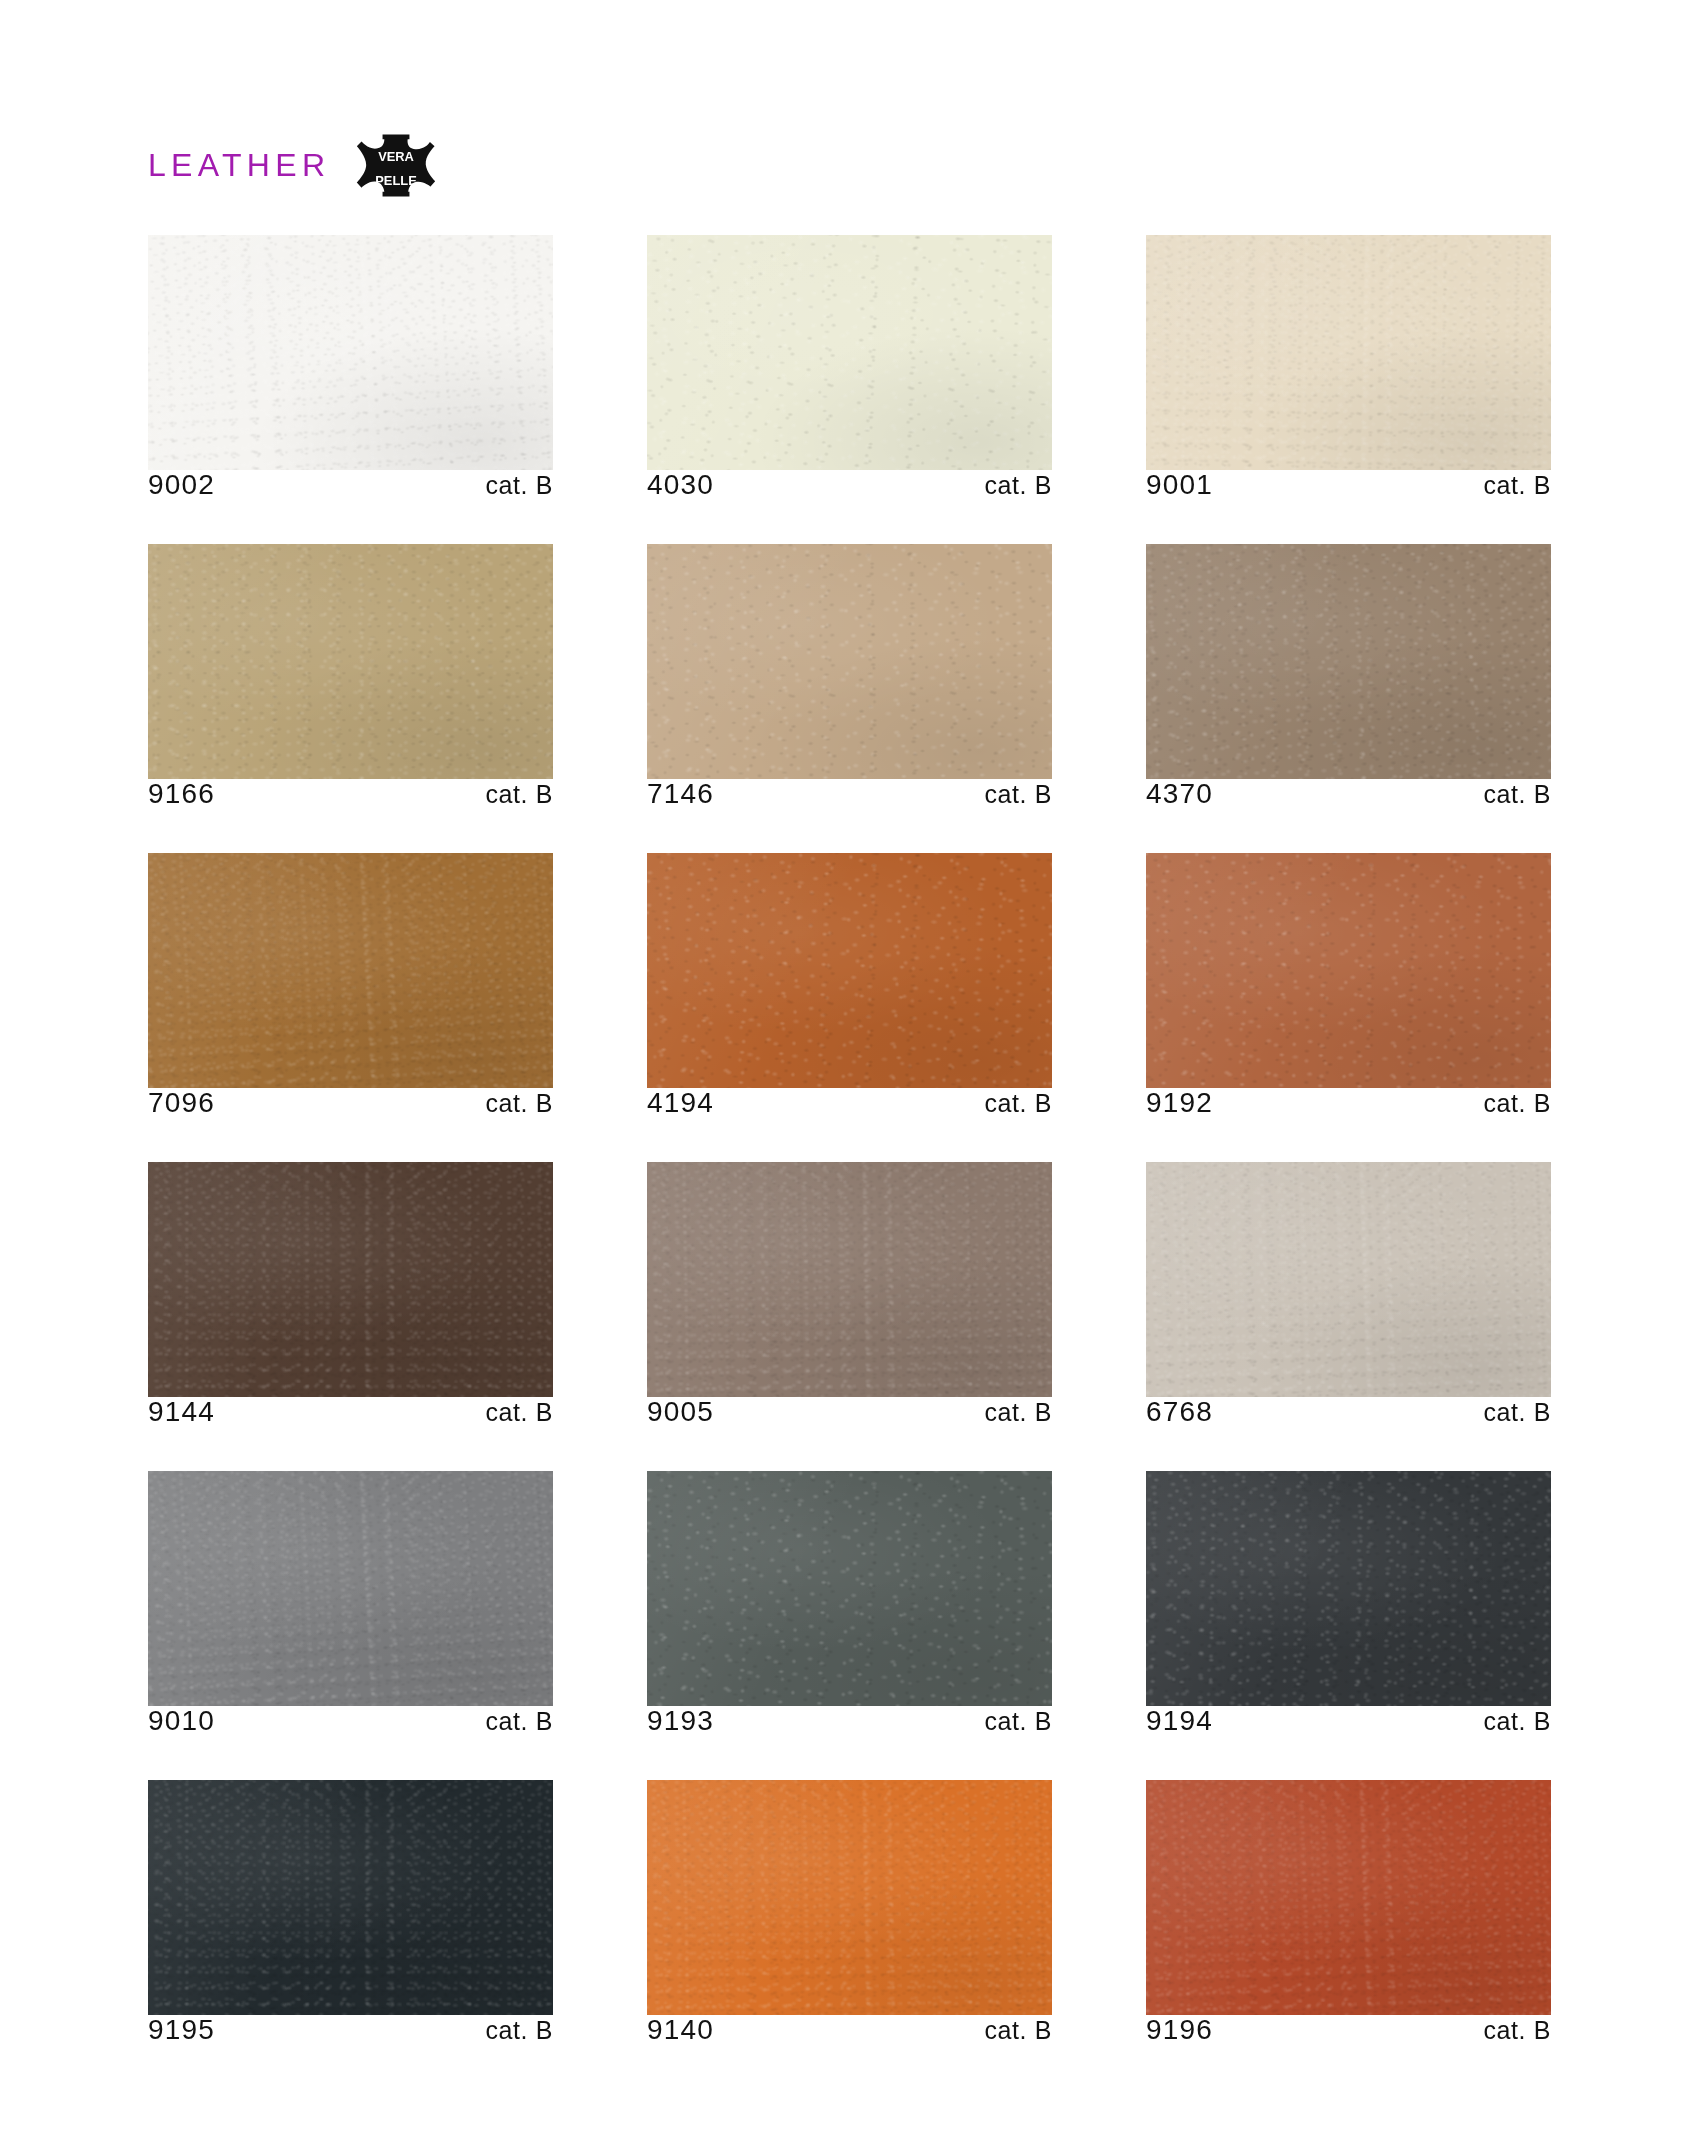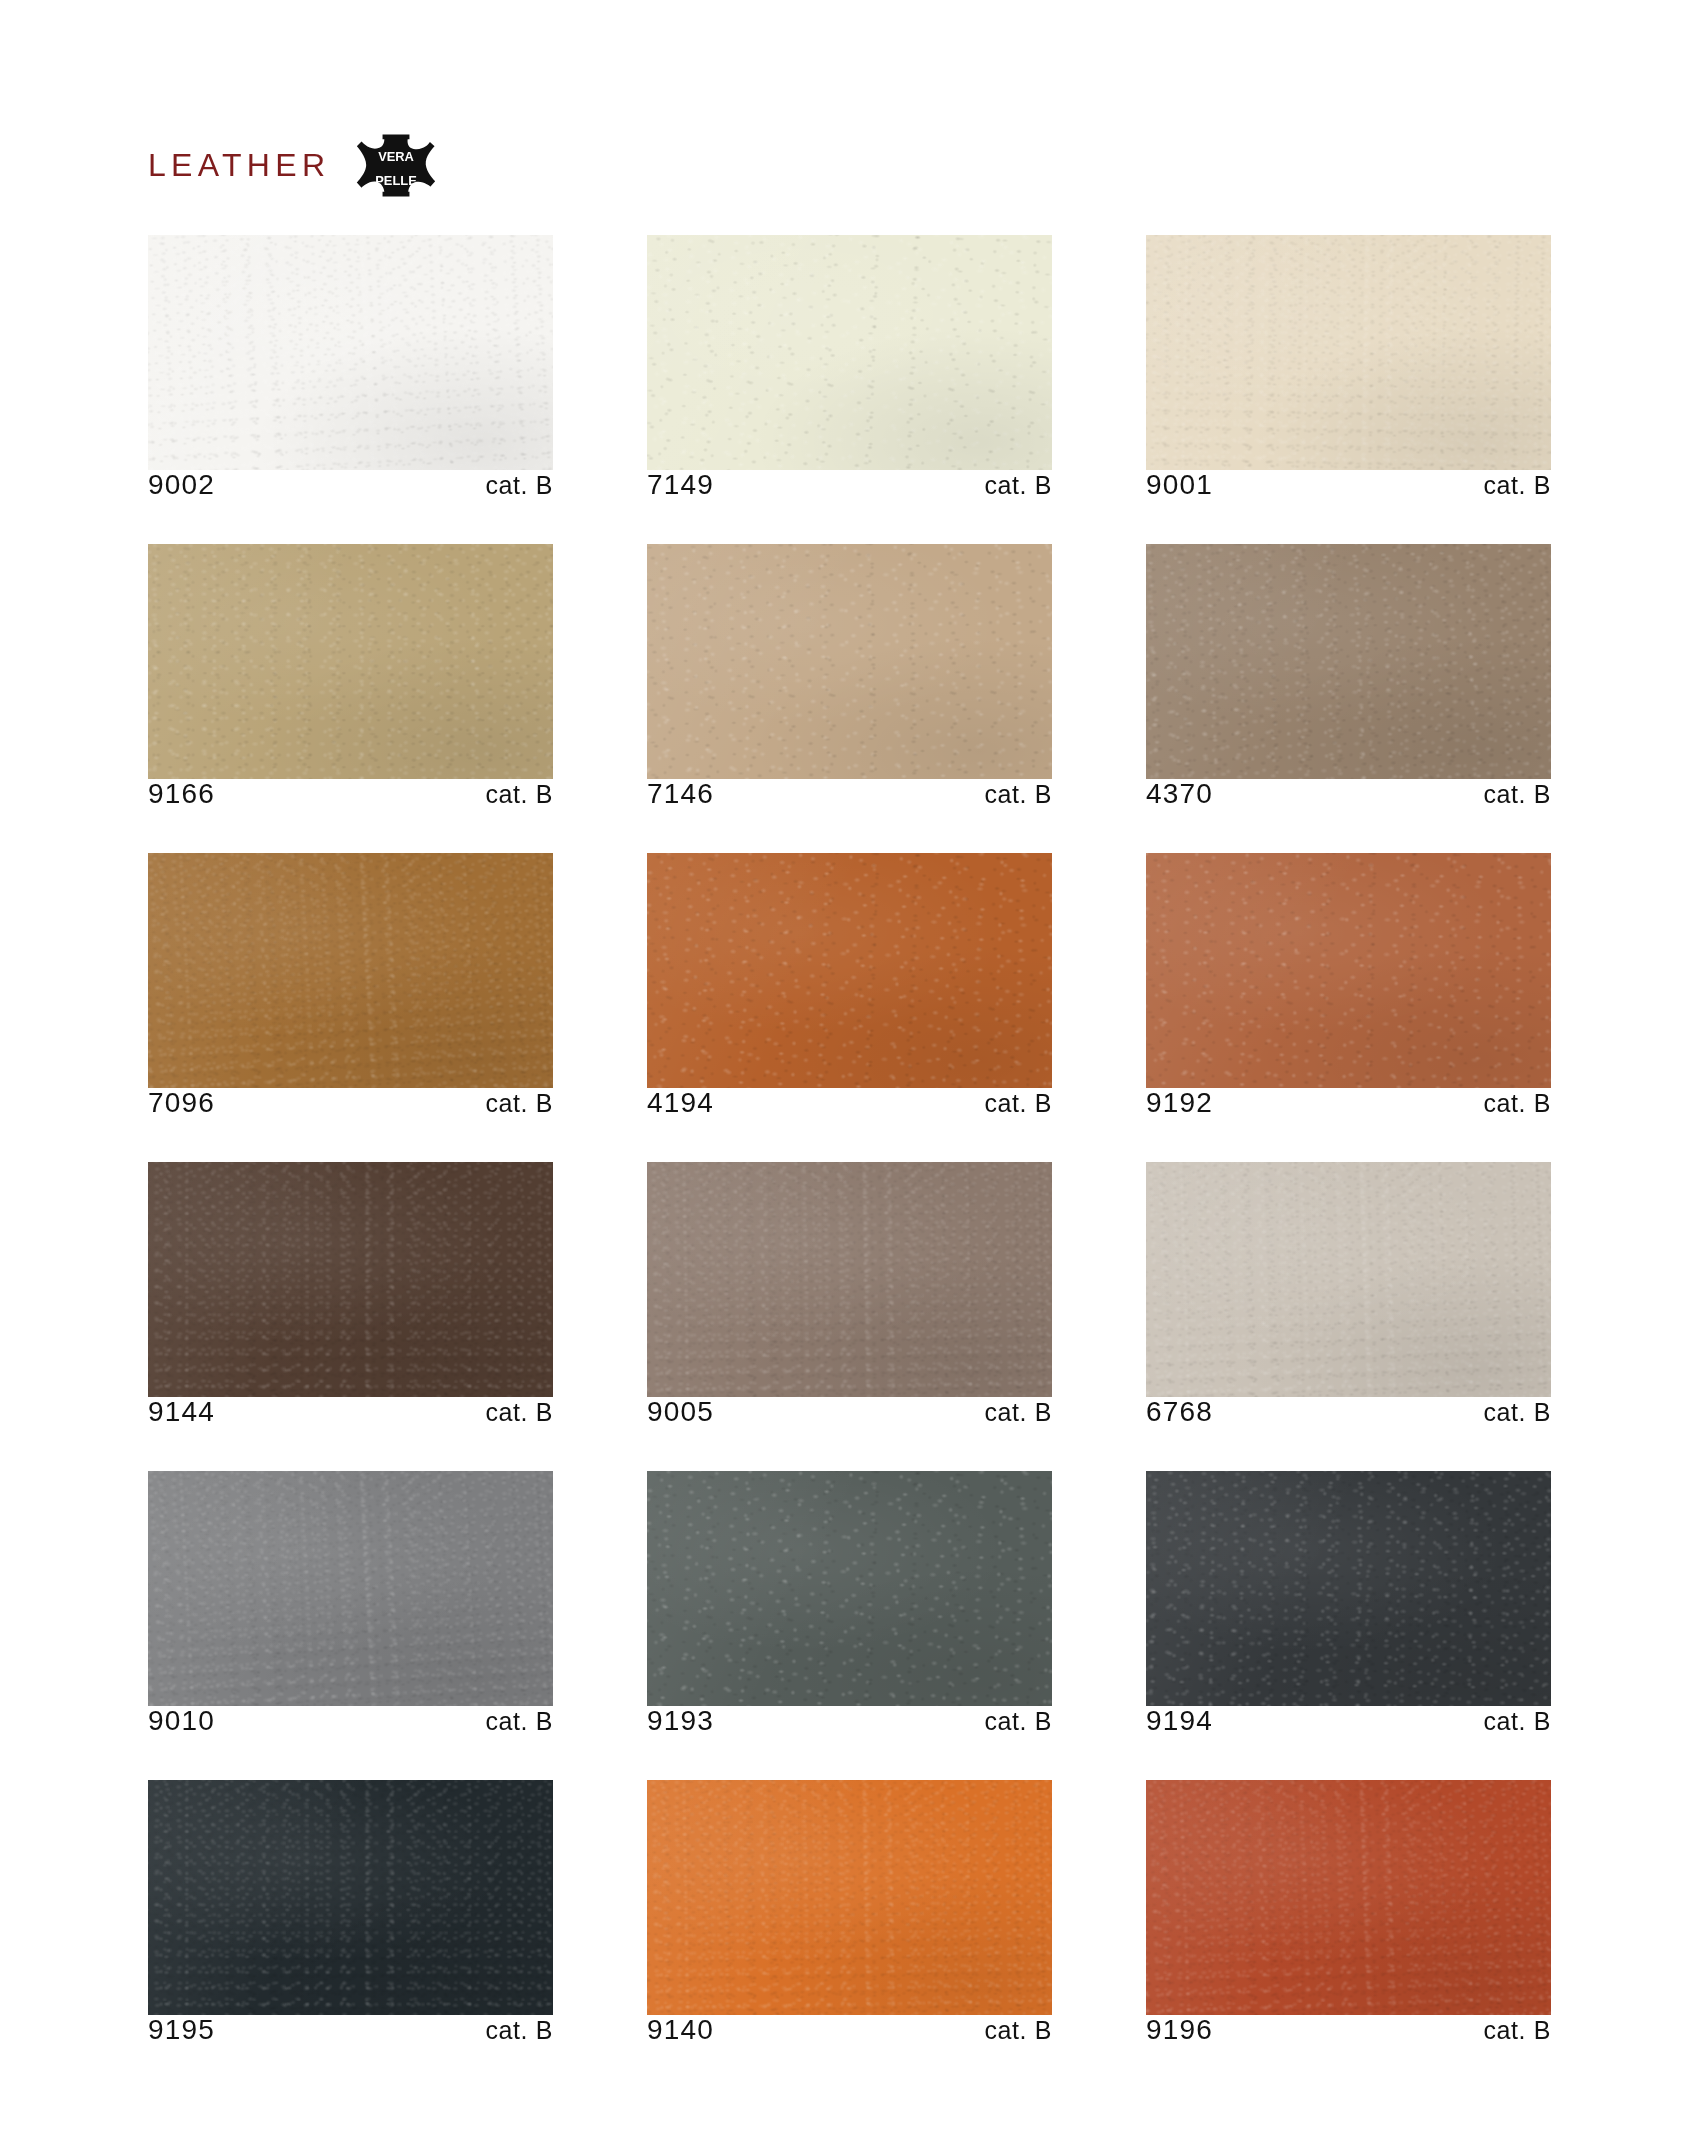--- a/index.html
+++ b/index.html
@@ -32,21 +32,21 @@
     display: flex;
     align-items: center;
     gap: 22px;
     height: 70px;
   }
   .header-title {
     font-family: "Liberation Sans", sans-serif;
     font-size: 32px;
     font-weight: 300;
     letter-spacing: 5.3px;
-    color: #7f1d1d;
+    color: #a21caf;
     line-height: 1;
     white-space: nowrap;
   }
   .hide-logo {
     width: 88px;
     height: 69px;
     display: block;
   }
 
   
@@ -157,21 +157,21 @@
           <span class="swatch-code">9002</span>
           <span class="swatch-cat">cat. B</span>
         </div>
       </div>
       <div class="swatch-cell">
         <div class="swatch-chip" style="background-color: rgb(235, 235, 214);">
           <div class="grain" style="opacity: 0.95; background-size: 35px 27px, 42px 28px, 37px 29px, 47px 30px, 40px 31px, 36px 27px, 45px 28px, 39px 29px, 43px 30px, 36px 31px, 41px 27px, 46px 28px, 38px 29px; transform: rotate(2deg) scale(1.12);"></div>
           <div class="sheen"></div>
         </div>
         <div class="swatch-label">
-          <span class="swatch-code">7149</span>
+          <span class="swatch-code">4030</span>
           <span class="swatch-cat">cat. B</span>
         </div>
       </div>
       <div class="swatch-cell">
         <div class="swatch-chip" style="background-color: rgb(231, 219, 196);">
           <div class="grain" style="opacity: 0.55; background-size: 18px 14px, 21.6px 14.6px, 19px 15px, 24.4px 15.5px, 20.7px 16px, 18.3px 14px, 23px 14.6px, 20px 15px, 22px 15.5px, 19px 16px, 21px 14px, 24px 14.6px, 20px 15px; transform: rotate(1deg) scale(1.12);"></div>
           <div class="sheen"></div>
         </div>
         <div class="swatch-label">
           <span class="swatch-code">9001</span>

